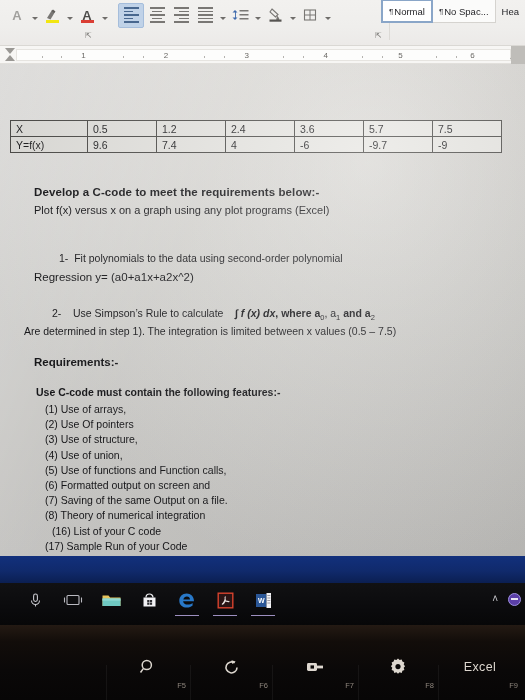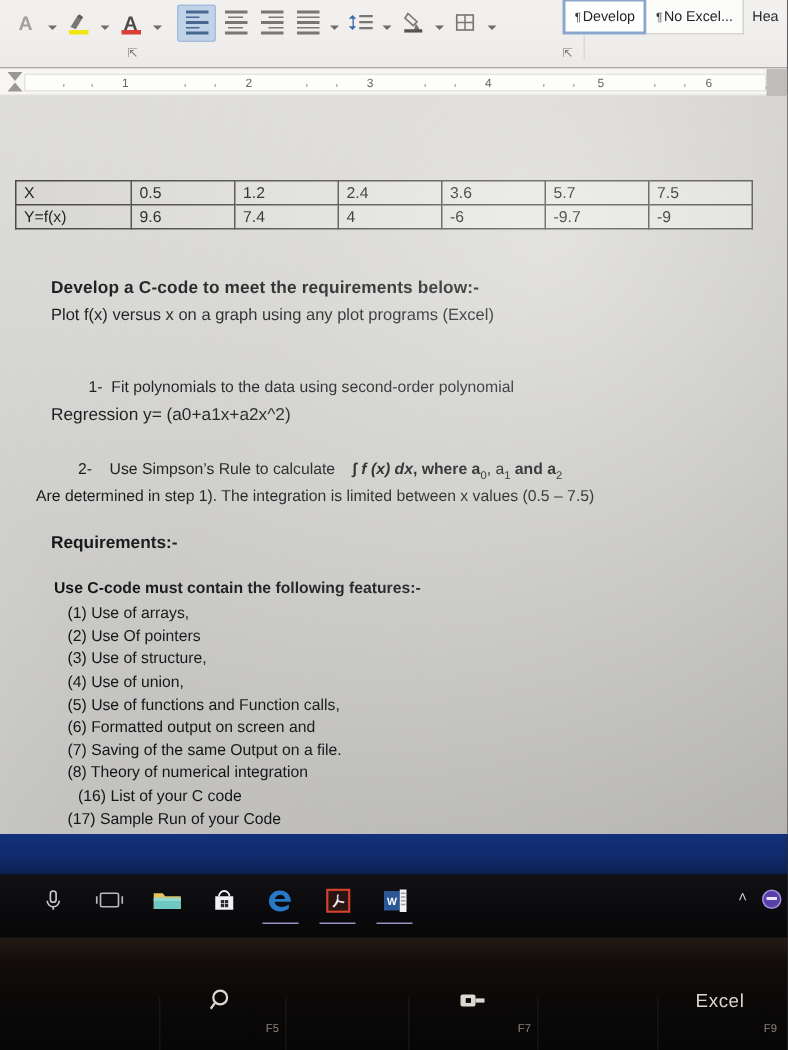--- a/index.html
+++ b/index.html
@@ -405,25 +405,25 @@
     </div>
 
     <div class="group-sep" style="left:389px"></div>
 
     <div class="dlg-launcher" style="left:85px; top:31px;">⇱</div>
     <div class="dlg-launcher" style="left:375px; top:31px;">⇱</div>
 
     <div class="styles-gallery">
       <div class="style-chip active">
         <span class="pilcrow">¶</span>
-        <span>Develop</span>
+        <span>Normal</span>
       </div>
       <div class="style-chip">
         <span class="pilcrow">¶</span>
-        <span>No Excel...</span>
+        <span>No Spac...</span>
       </div>
       <div class="style-chip bare">
         <span>Hea</span>
       </div>
     </div>
   </div>
 
   <div class="ruler">
     <div class="ruler-track">
       <span class="ruler-num" style="left:13.5%">1</span>
@@ -601,32 +601,50 @@
       <div class="fkey" style="left:106px; width:84px;">
         <span class="kglyph">
           <svg width="19" height="19" viewBox="0 0 19 19">
             <circle cx="7.8" cy="7" r="4.6" fill="none" stroke="#ddd7cf" stroke-width="1.5"></circle>
             <line x1="4.3" y1="10.6" x2="1.5" y2="14.5" stroke="#ddd7cf" stroke-width="1.5"></line>
           </svg>
         </span>
         <span class="klabel">F5</span>
       </div>
 
+      <div class="fkey" style="left:190px; width:82px;">
+        <span class="kglyph">
+          <svg width="19" height="19" viewBox="0 0 19 19">
+            <path d="M15 9.5 a5.5 5.5 0 1 1 -2.4 -4.6" fill="none" stroke="#ddd7cf" stroke-width="1.6"></path>
+            <path d="M9.5 2.2 l4.2 1.2 l-3.4 2.6 z" fill="#ddd7cf"></path>
+          </svg>
+        </span>
+        <span class="klabel">F6</span>
+      </div>
 
       <div class="fkey" style="left:272px; width:86px;">
         <span class="kglyph">
           <svg width="22" height="16" viewBox="0 0 22 16">
             <rect x="3" y="4" width="10" height="8" rx="1.4" fill="#ddd7cf"></rect>
             <rect x="13" y="6.6" width="6" height="2.8" fill="#ddd7cf"></rect>
             <rect x="6.5" y="6.4" width="3.5" height="3.2" fill="#0a0808"></rect>
           </svg>
         </span>
         <span class="klabel">F7</span>
       </div>
 
+      <div class="fkey" style="left:358px; width:80px;">
+        <span class="kglyph">
+          <svg width="20" height="20" viewBox="0 0 20 20">
+            <path d="M10 1.6 l1.6 1.5 l2.1 -.6 l.7 2.1 l2 .9 l-.7 2.1 l1.4 1.6 l-1.4 1.6 l.7 2.1 l-2 .9 l-.7 2.1 l-2.1 -.6 l-1.6 1.5 l-1.6 -1.5 l-2.1 .6 l-.7 -2.1 l-2 -.9 l.7 -2.1 l-1.4 -1.6 l1.4 -1.6 l-.7 -2.1 l2 -.9 l.7 -2.1 l2.1 .6 z" fill="#ddd7cf"></path>
+            <circle cx="10" cy="9.6" r="2.6" fill="#0a0808"></circle>
+          </svg>
+        </span>
+        <span class="klabel">F8</span>
+      </div>
 
       <div class="fkey" style="left:438px; width:84px;">
         <span class="home-text">Excel</span>
         <span class="klabel">F9</span>
       </div>
     </div>
   </div>
 
 </div>
 

